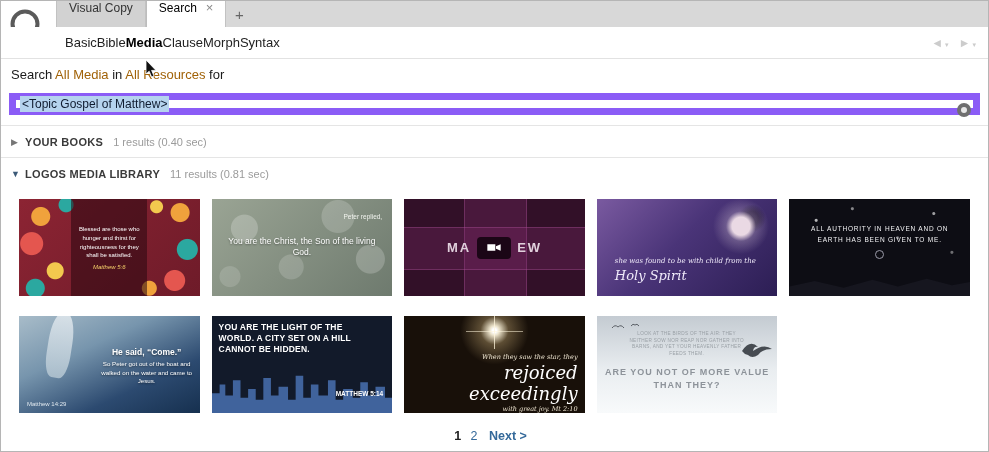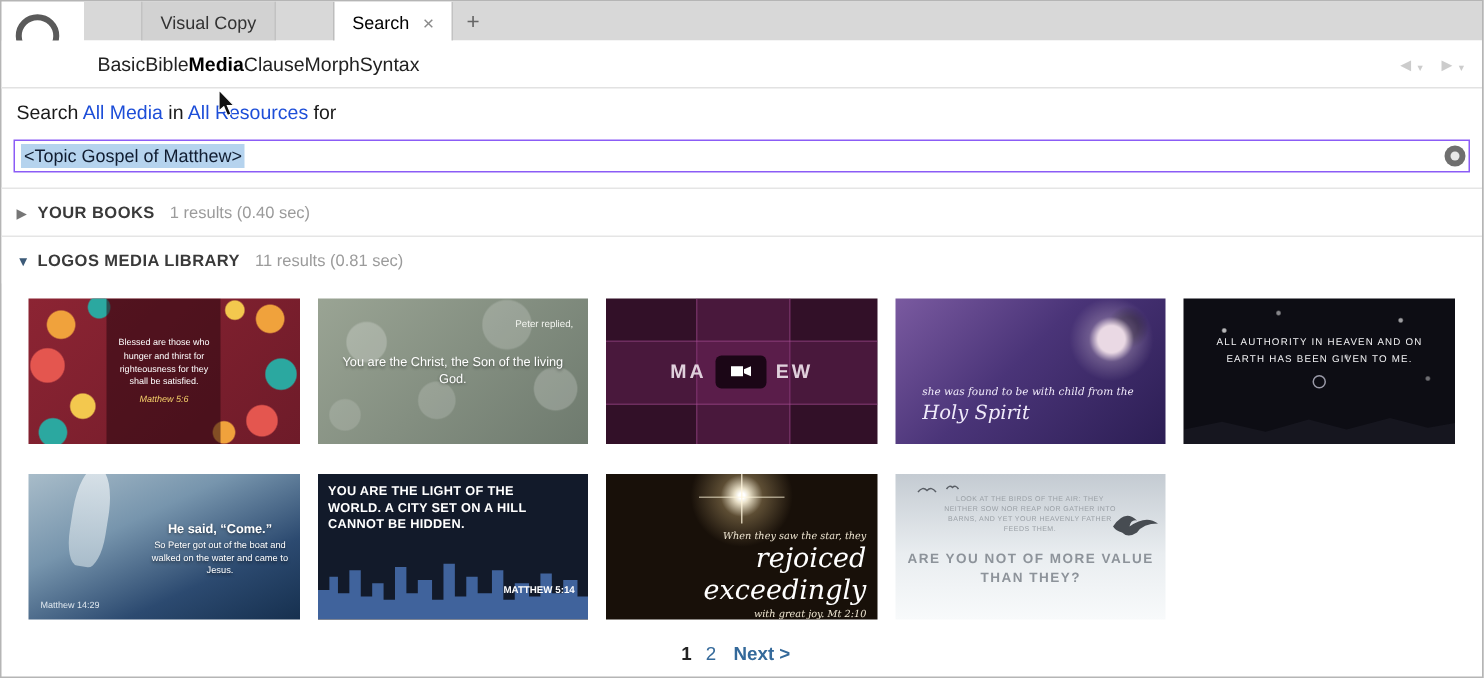--- a/index.html
+++ b/index.html
@@ -9,22 +9,22 @@
     font-family:"Liberation Sans", sans-serif; overflow:hidden;
     border:1px solid #b5b5b5;
   }
 
   
   .tabstrip {
     position:absolute; left:55px; right:0; top:0; height:26px;
     background:#d8d8d8; display:flex; align-items:stretch;
   }
   .tab {
-    display:flex; align-items:center; padding:14px 12px; font-size:12px;
-    color:#333; border-right:1px solid #c2c2c2; cursor:default; white-space:nowrap;margin-left:38px;
+    display:flex; padding:0 12px; font-size:12px;
+    color:#333; border-right:1px solid #c2c2c2; cursor:default; white-space:nowrap;
   }
   .tab.inactive { background:#d2d2d2; border-left:1px solid #c2c2c2; }
   .tab.active { background:#fff; color:#000; border-left:1px solid #bdbdbd; }
   .tab-close { margin-left:9px; color:#8a8a8a; font-size:13px; line-height:1; }
   .newtab {
     width:26px; display:flex; align-items:center; justify-content:center;
     color:#666; font-size:15px;
   }
 
   
@@ -44,24 +44,24 @@
   .subnav-item.active { font-weight:bold; color:#000; }
   .nav-arrows {
     position:absolute; right:12px; top:0; height:32px; display:flex;
     align-items:center; gap:10px; color:#ccc; font-size:12px;
   }
   .nav-arrows .arr { letter-spacing:1px; }
   .nav-arrows .caret { font-size:7px; margin-left:1px; }
 
   
   .scope-line { position:absolute; left:10px; top:66px; font-size:13px; color:#1a1a1a; }
-  .scope-line a { color:#1d4ed8; text-decoration:none; }
+  .scope-line a { color:#a16207; text-decoration:none; }
   .searchbox {
     position:absolute; left:8px; right:8px; top:92px; height:22px;
-    border:1px solid #8b5cf6; background:#fff; display:flex; align-items:center;
+    border:7px solid #8b5cf6; background:#fff; display:flex; align-items:center;
     padding:0 20px 0 4px;
   }
   .sel-text {
     background:#b5d3ee; color:#101c30; font-size:12px; padding:1px 2px;
     white-space:nowrap;
   }
   .searchbox .round-icon {
     position:absolute; right:2px; top:3px; width:14px; height:14px;
     border-radius:50%; background:#6f6f6f; display:flex; align-items:center;
     justify-content:center;

